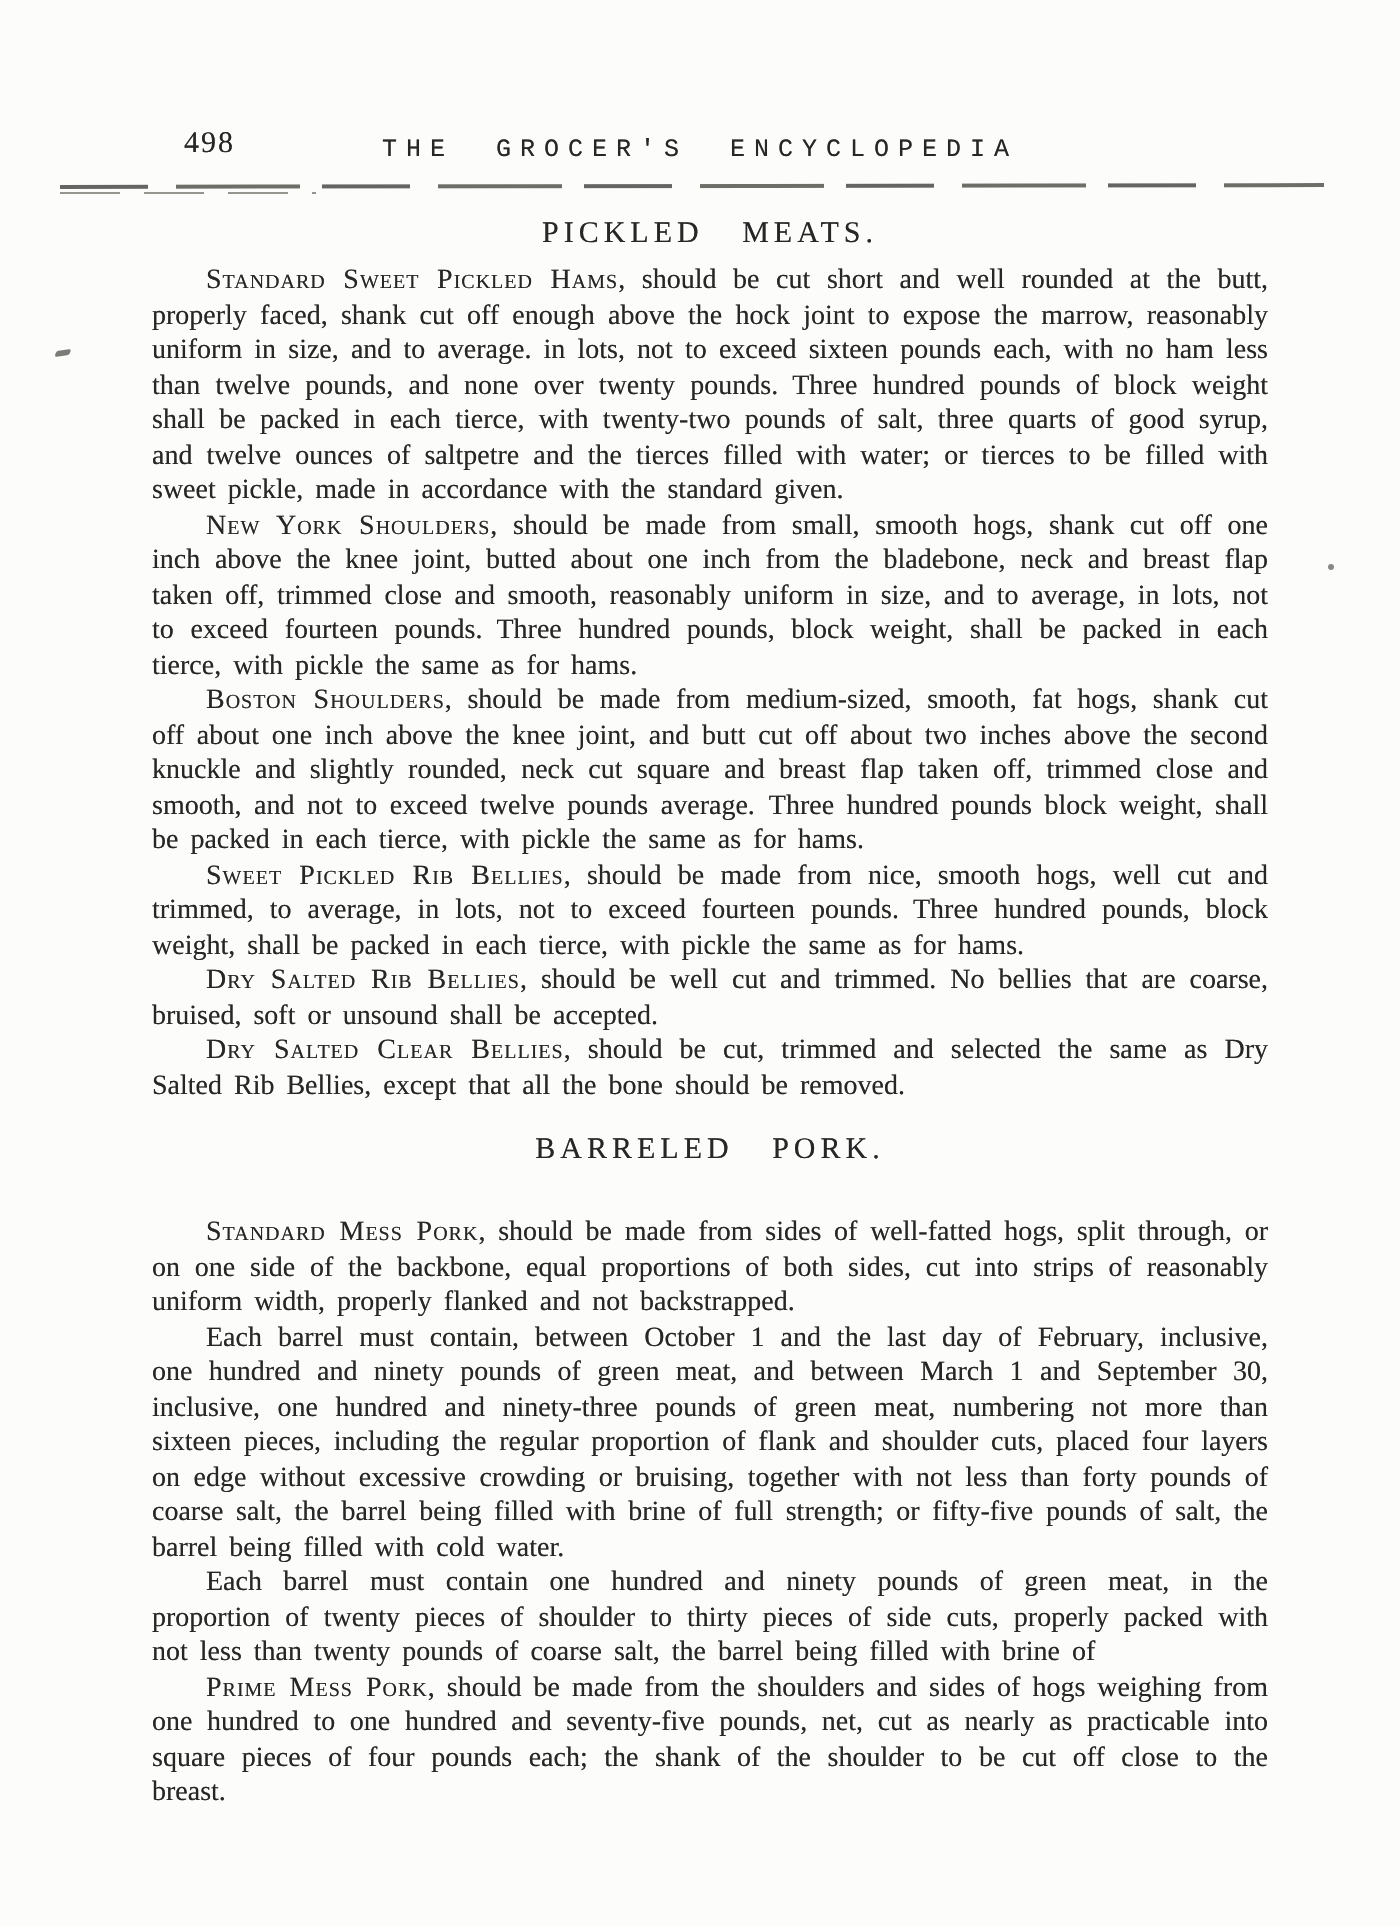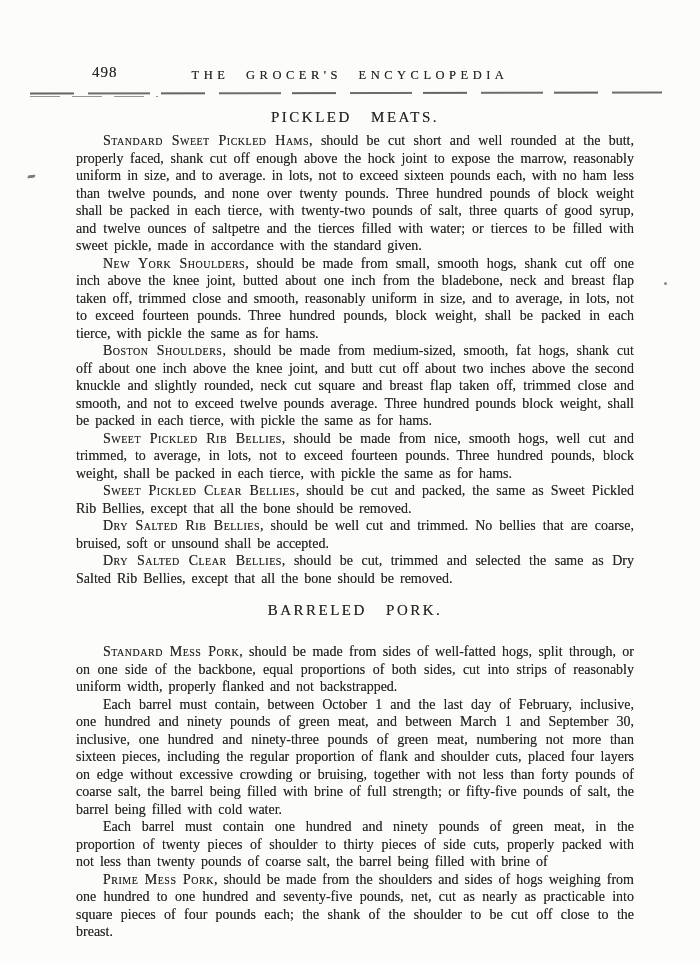--- a/index.html
+++ b/index.html
@@ -23,20 +23,21 @@
   .running-title {
     position: absolute;
     left: 0;
     right: 0;
     top: 68px;
     text-align: center;
     font-size: 12.5px;
     letter-spacing: 4.5px;
     word-spacing: 9px;
     white-space: nowrap;
+    font-family: Liberation Mono, monospace;
   }
   .rule {
     position: absolute;
     left: 30px;
     top: 92px;
     width: 632px;
     height: 1.7px;
     background: repeating-linear-gradient(90deg,
       #4a4a48 0px, #4a4a48 44px,
       rgba(0,0,0,0) 44px, rgba(0,0,0,0) 58px,
@@ -125,21 +126,20 @@
     <h2 class="section-heading">PICKLED MEATS.</h2>
 
     <p class="para"><span class="lead">Standard Sweet Pickled Hams</span><span>, should be cut short and well rounded at the butt, properly faced, shank cut off enough above the hock joint to expose the marrow, reasonably uniform in size, and to average. in lots, not to exceed sixteen pounds each, with no ham less than twelve pounds, and none over twenty pounds. Three hundred pounds of block weight shall be packed in each tierce, with twenty-two pounds of salt, three quarts of good syrup, and twelve ounces of saltpetre and the tierces filled with water; or tierces to be filled with sweet pickle, made in accordance with the standard given.</span></p>
 
     <p class="para"><span class="lead">New York Shoulders</span><span>, should be made from small, smooth hogs, shank cut off one inch above the knee joint, butted about one inch from the bladebone, neck and breast flap taken off, trimmed close and smooth, reasonably uniform in size, and to average, in lots, not to exceed fourteen pounds. Three hundred pounds, block weight, shall be packed in each tierce, with pickle the same as for hams.</span></p>
 
     <p class="para"><span class="lead">Boston Shoulders</span><span>, should be made from medium-sized, smooth, fat hogs, shank cut off about one inch above the knee joint, and butt cut off about two inches above the second knuckle and slightly rounded, neck cut square and breast flap taken off, trimmed close and smooth, and not to exceed twelve pounds average. Three hundred pounds block weight, shall be packed in each tierce, with pickle the same as for hams.</span></p>
 
     <p class="para"><span class="lead">Sweet Pickled Rib Bellies</span><span>, should be made from nice, smooth hogs, well cut and trimmed, to average, in lots, not to exceed fourteen pounds. Three hundred pounds, block weight, shall be packed in each tierce, with pickle the same as for hams.</span></p>
 
-    <p class="para"><span class="lead">Sweet Pickled Clear Bellies</span><span>, should be cut and packed, the same as Sweet Pickled Rib Bellies, except that all the bone should be removed.</span></p>
 
     <p class="para"><span class="lead">Dry Salted Rib Bellies</span><span>, should be well cut and trimmed. No bellies that are coarse, bruised, soft or unsound shall be accepted.</span></p>
 
     <p class="para"><span class="lead">Dry Salted Clear Bellies</span><span>, should be cut, trimmed and selected the same as Dry Salted Rib Bellies, except that all the bone should be removed.</span></p>
 
     <h2 class="section-heading second">BARRELED PORK.</h2>
 
     <p class="para"><span class="lead">Standard Mess Pork</span><span>, should be made from sides of well-fatted hogs, split through, or on one side of the backbone, equal proportions of both sides, cut into strips of reasonably uniform width, properly flanked and not backstrapped.</span></p>
 
     <p class="para"><span class="lead"></span><span>Each barrel must contain, between October 1 and the last day of February, inclusive, one hundred and ninety pounds of green meat, and between March 1 and September 30, inclusive, one hundred and ninety-three pounds of green meat, numbering not more than sixteen pieces, including the regular proportion of flank and shoulder cuts, placed four layers on edge without excessive crowding or bruising, together with not less than forty pounds of coarse salt, the barrel being filled with brine of full strength; or fifty-five pounds of salt, the barrel being filled with cold water.</span></p>

